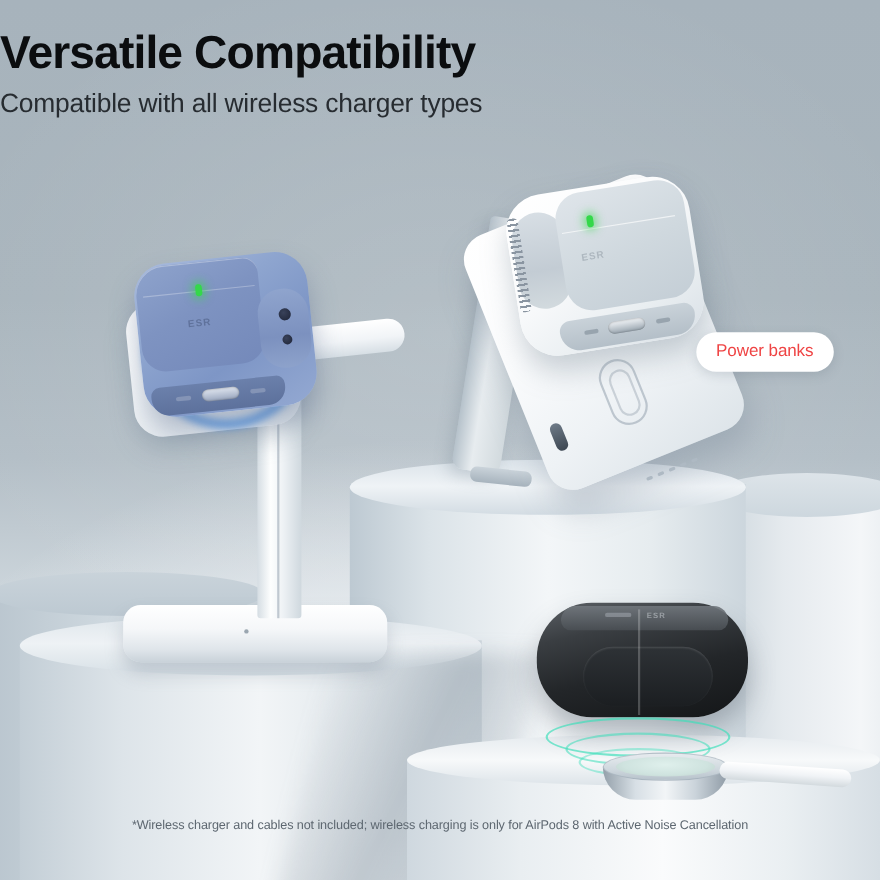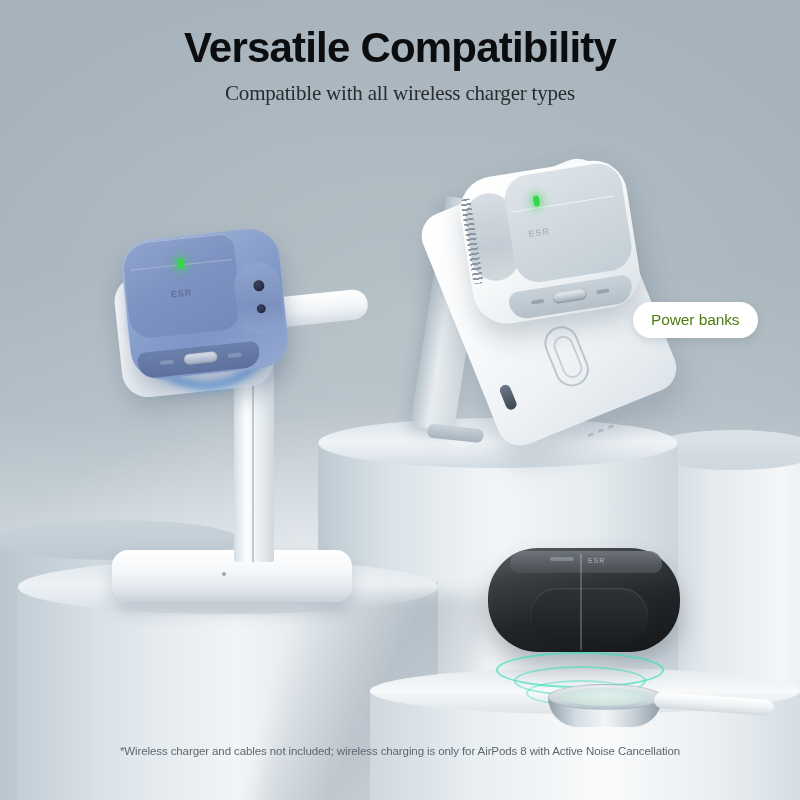--- a/index.html
+++ b/index.html
@@ -19,28 +19,28 @@
     background:
       radial-gradient(120% 90% at 50% 102%, #fbfcfd 0%, #eef1f4 26%, rgba(238,241,244,0) 58%),
       linear-gradient(180deg, #a7b3bc 0%, #a9b5bd 34%, #b3bec6 52%, #cdd6dc 68%, #e6ebef 82%, #f2f5f7 92%, #eef2f5 100%);
   }
   .bg-vign {
     position:absolute; inset:0;
     background:radial-gradient(95% 70% at 50% 38%, rgba(255,255,255,.14) 0%, rgba(255,255,255,0) 62%);
   }
 
   
-  .heading-wrap { position:absolute; top:26px; left:0; width:800px; text-align:center; }
+  .heading-wrap { position:absolute; top:26px; left:0; width:800px; }
   .title {
     font-size:42px; font-weight:bold; color:#0b0d0f;
     letter-spacing:-0.8px; line-height:1.06;
   }
   .subtitle {
-    margin-top:10px; font-size:21px; font-weight:normal;
-    color:#272c31; letter-spacing:-0.2px;font-family:Liberation Serif, serif;
+    margin-top:10px; font-size:24px; font-weight:normal;
+    color:#272c31; letter-spacing:-0.2px;
   }
 
   
   .podium { position:absolute; }
   .podium .body {
     position:absolute; left:0; right:0; bottom:0; top:22px;
     border-radius:0 0 14px 14px;
     overflow:hidden;
   }
   .podium .top {
@@ -355,21 +355,21 @@
     transform:rotate(4deg);
   }
 
   
   .pill {
     position:absolute;
     background:#ffffff;
     border-radius:999px;
     padding:9px 18px;
     font-size:15.5px;
-    color:#4d7c0f;
+    color:#ef4444;
     white-space:nowrap;
     box-shadow:0 3px 10px rgba(95,110,125,.22);
     letter-spacing:-0.1px;
   }
   #pill-stands { left:36px; top:437px; }
   #pill-power  { left:633px; top:302px; }
   #pill-watch  { left:487px; top:520px; }
 
   
   #footnote {

